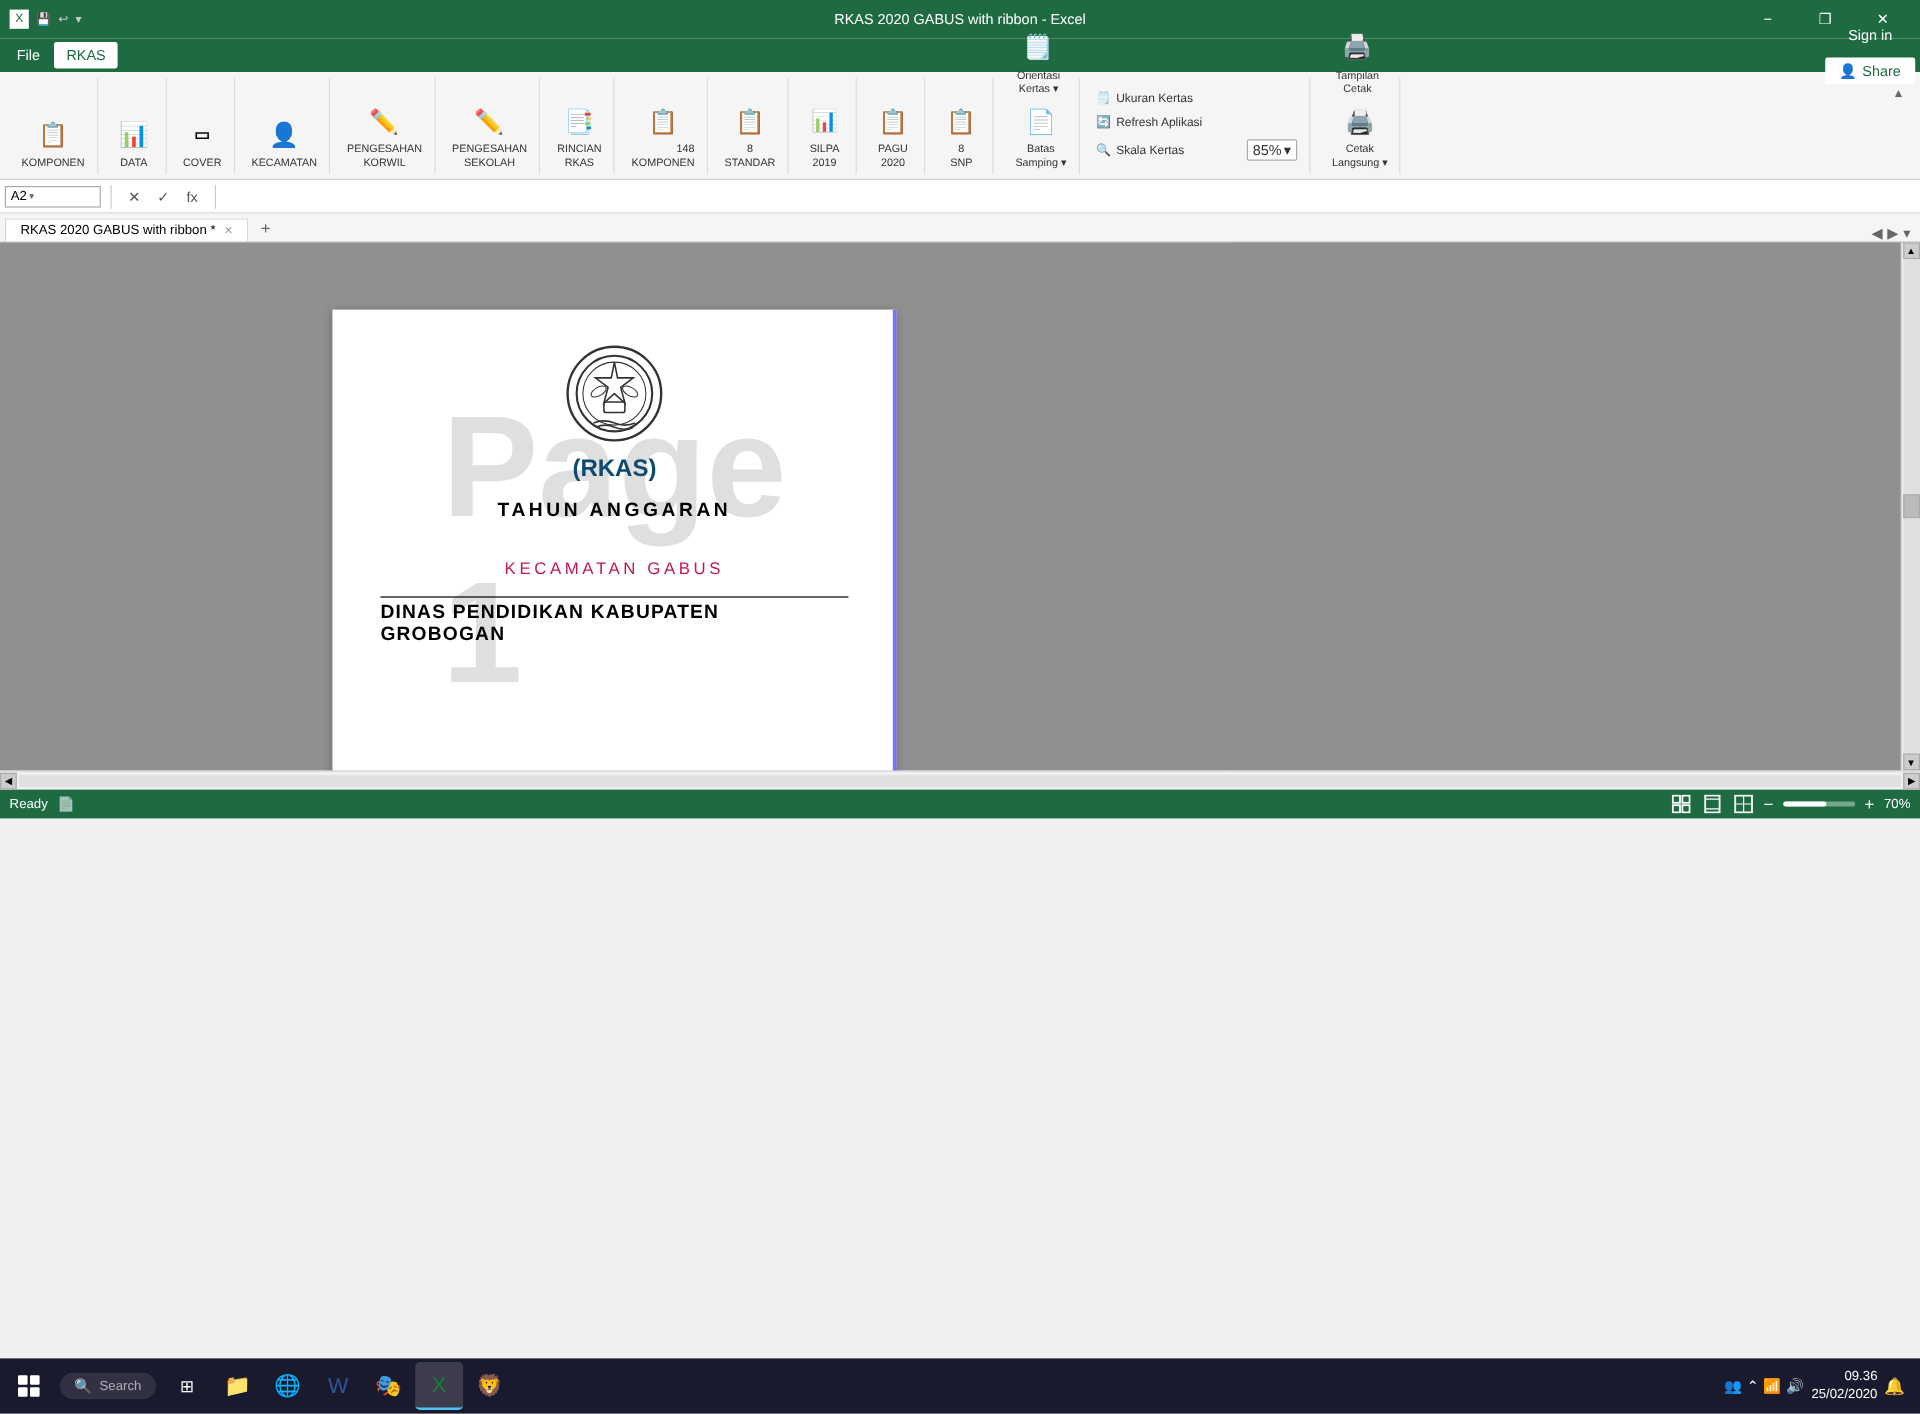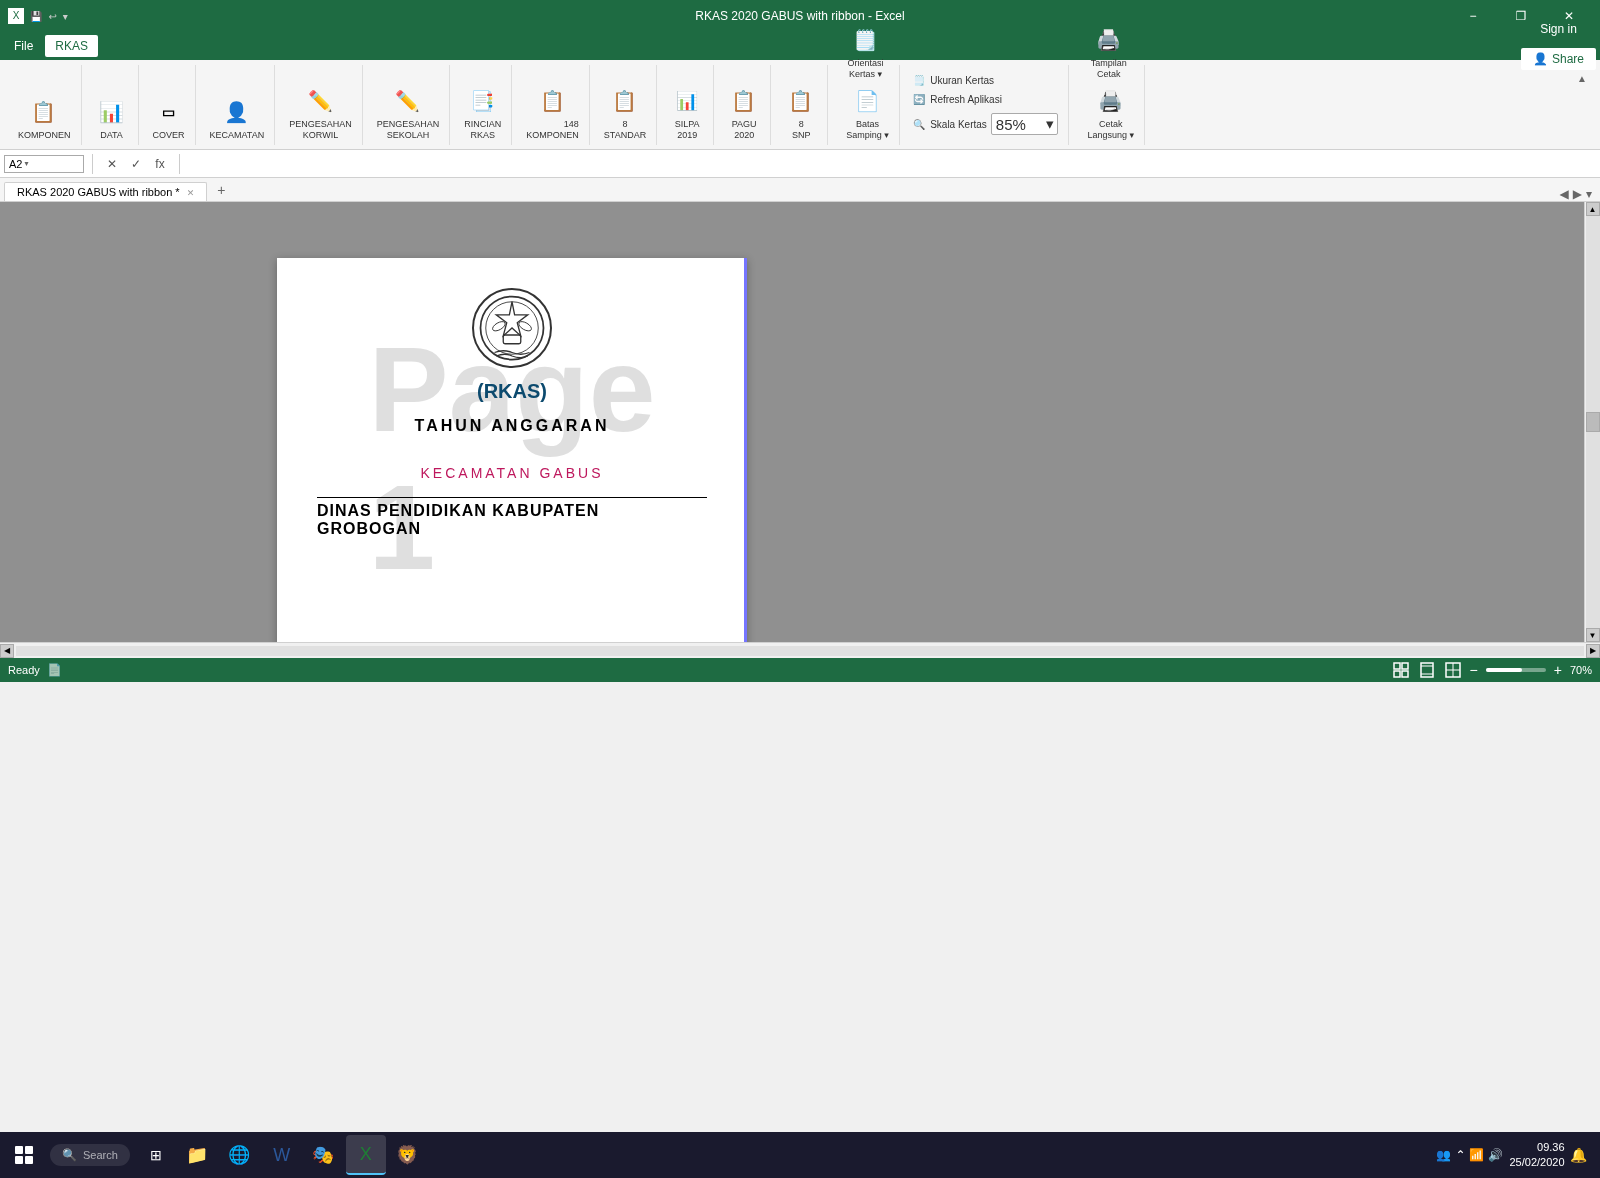--- a/index.html
+++ b/index.html
@@ -89,22 +89,23 @@
     .ribbon-collapse-btn { width: 20px; height: 20px; display: flex; align-items: center; justify-content: center; cursor: pointer; font-size: 10px; color: #666; }
 
     
     .scale-select {
       display: flex;
       align-items: center;
       border: 1px solid #aaa;
       border-radius: 2px;
       background: white;
       padding: 1px 4px;
-      font-size: 15px;
-      gap: 20px;
+      font-size: 12px;
+      gap: 2px;
+      margin-left: 48px;
     }
 
     
     .formula-bar {
       background: white;
       border-bottom: 1px solid #d0d0d0;
       height: 28px;
       display: flex;
       align-items: center;
       padding: 0 4px;

